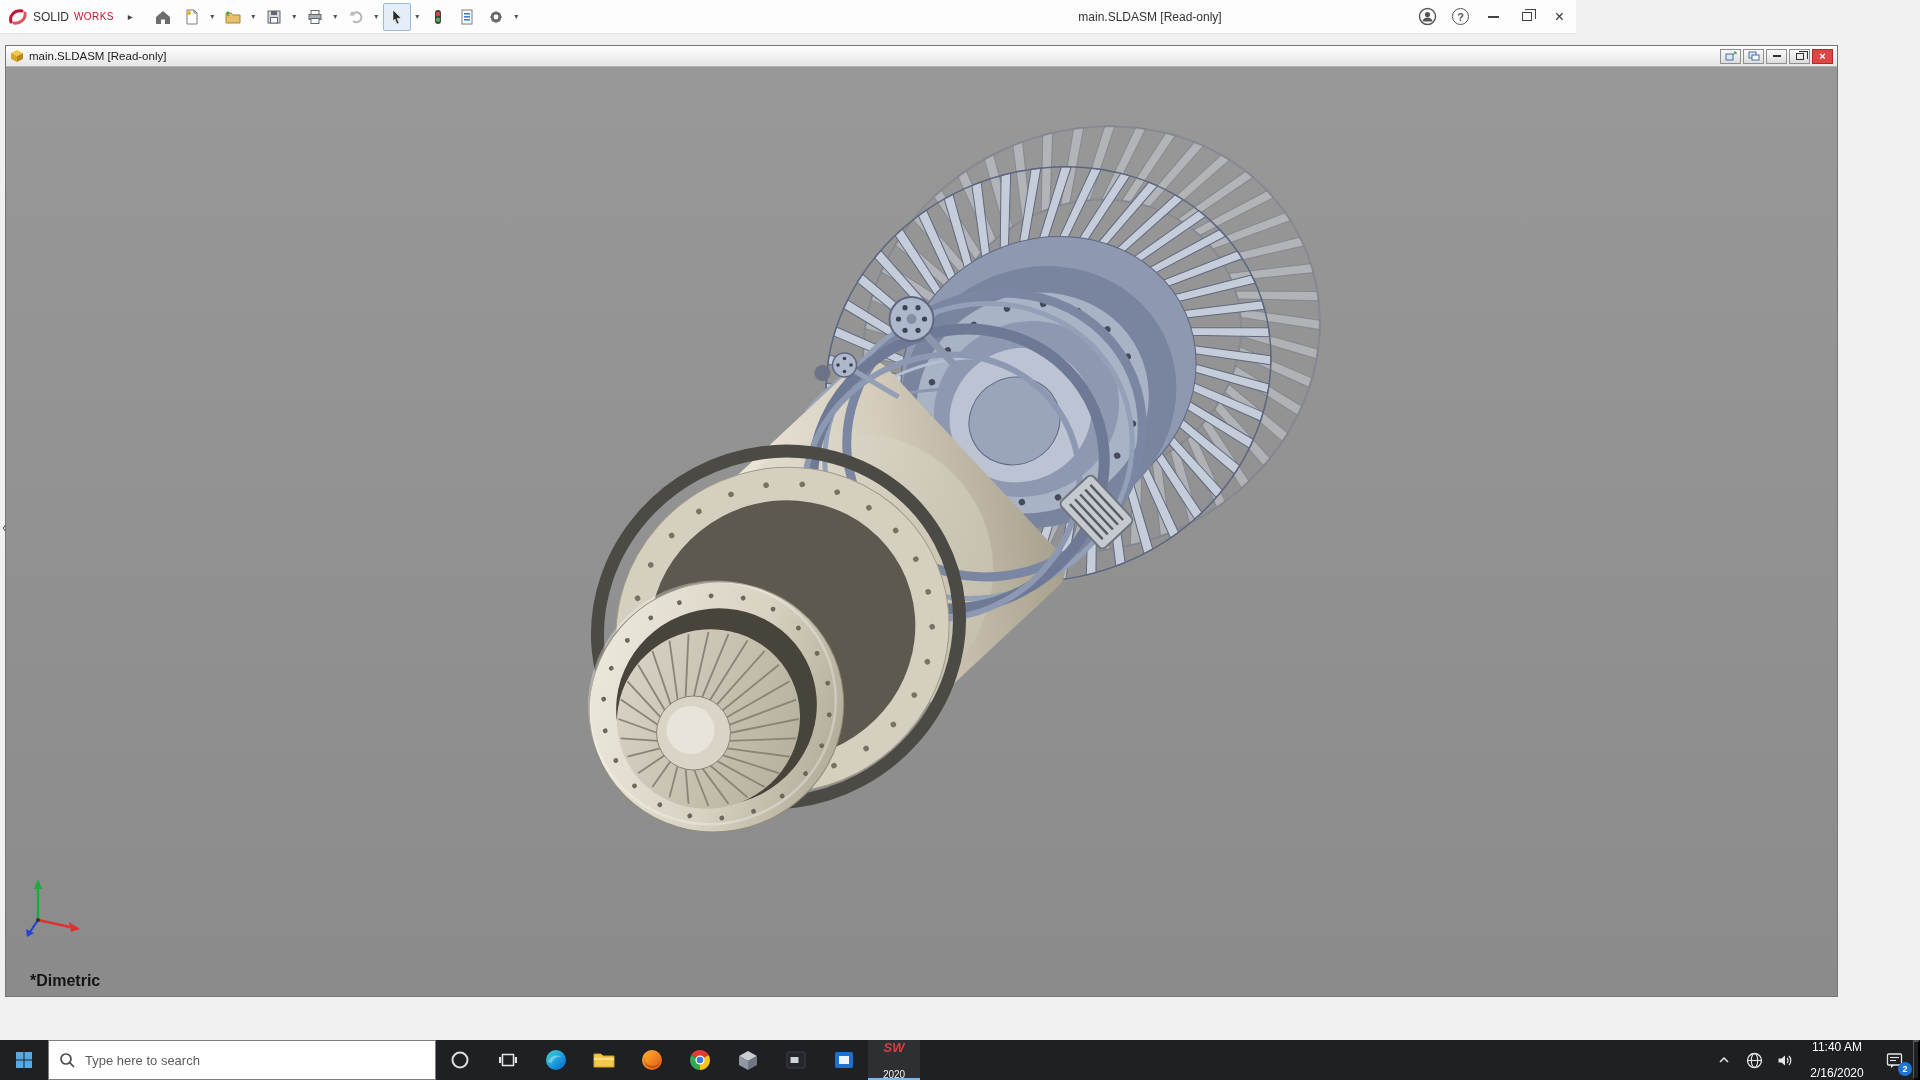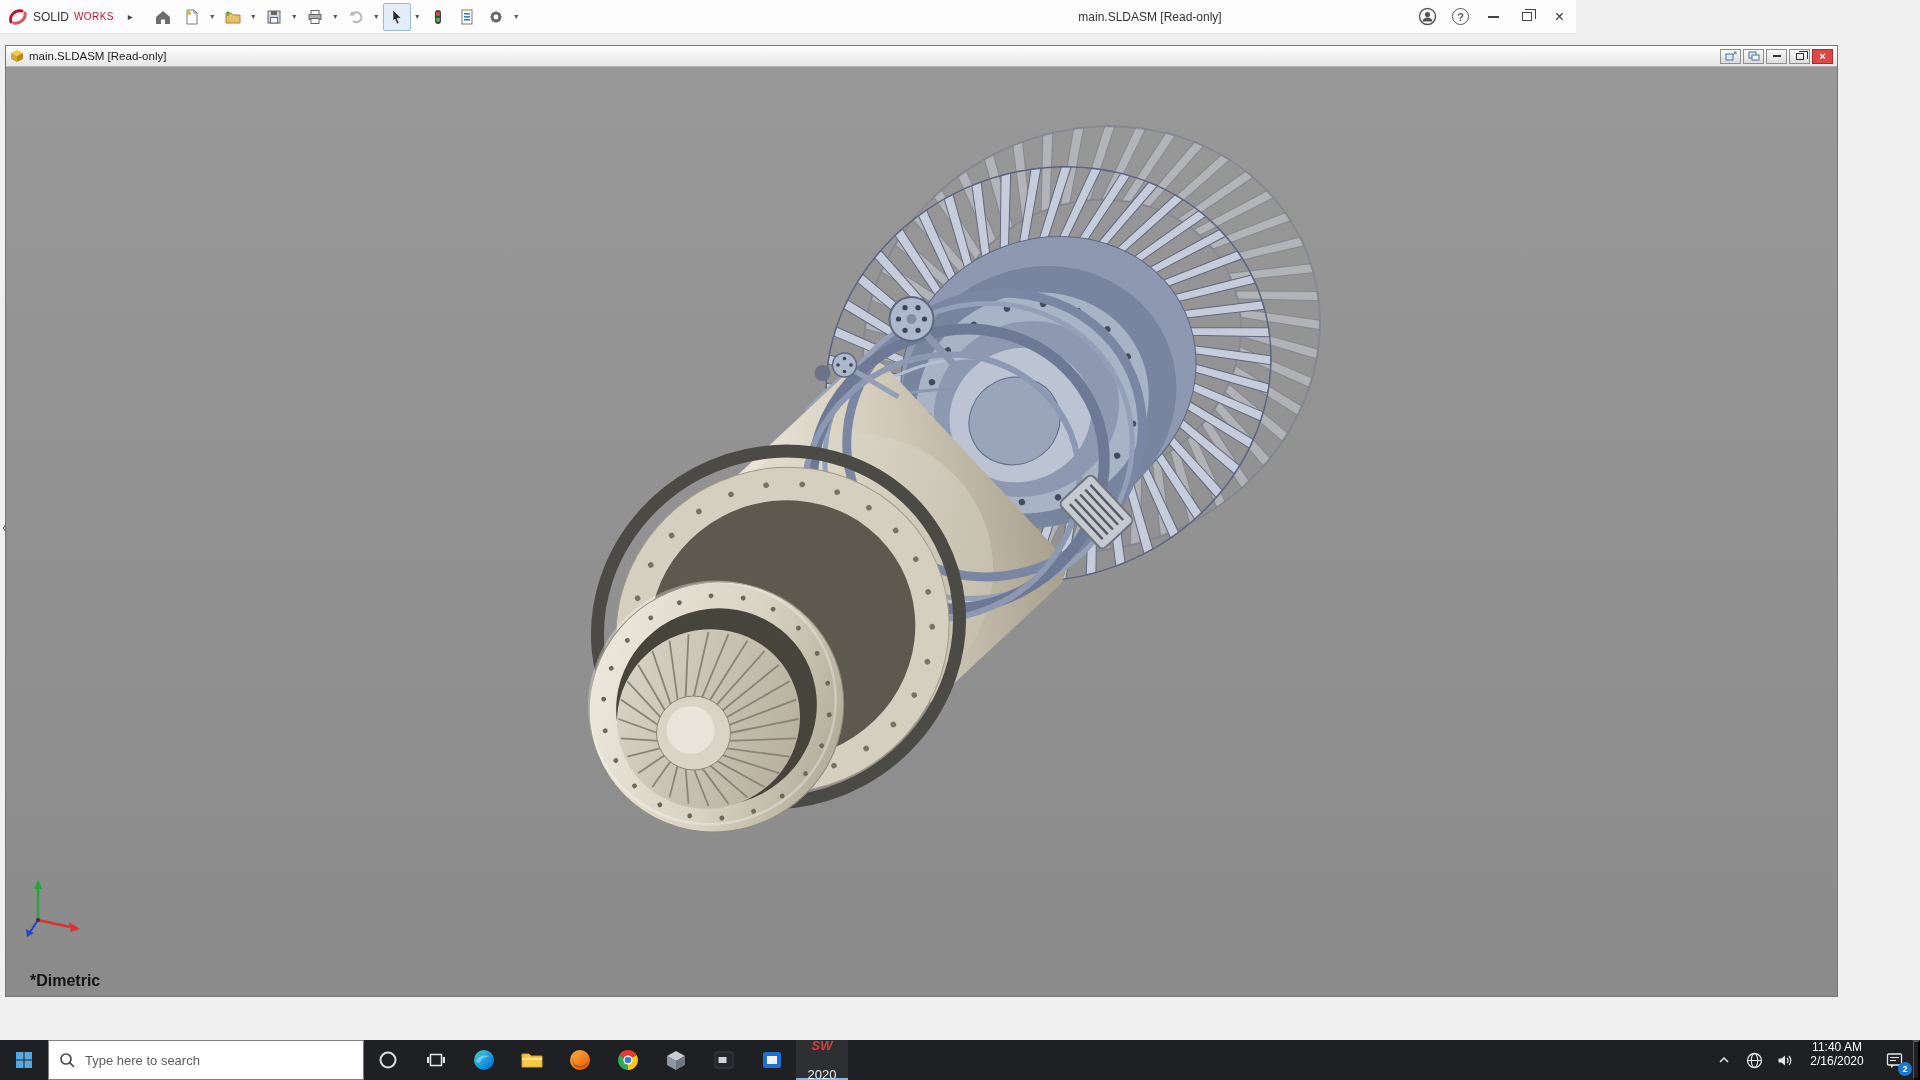--- a/index.html
+++ b/index.html
@@ -40,29 +40,29 @@
   .viewport svg.engine{position:absolute;left:0;top:0;width:100%;height:100%}
   .triad{position:absolute;left:18px;bottom:58px}
   .viewlabel{position:absolute;left:24px;bottom:6px;font-size:16px;font-weight:700;color:#141414}
 
   
   .flyout{position:absolute;left:2px;top:520px;z-index:40;color:#5a5a5a;font-size:14px;line-height:1;cursor:pointer}
 
   
   .taskbar{position:absolute;left:0;bottom:0;width:1920px;height:40px;background:#1e2023;display:flex;align-items:stretch;z-index:50}
   .tkbtn{width:48px;display:flex;align-items:center;justify-content:center;background:transparent;border:none;cursor:pointer}
-  .searchbox{width:316px;background:#fff;border:1px solid #7e7e7e;display:flex;align-items:center;gap:9px;padding:8px 10px}
+  .searchbox{width:388px;background:#fff;border:1px solid #7e7e7e;display:flex;align-items:center;gap:9px;padding:8px 10px}
   .searchbox input{border:none;outline:none;flex:1;font-family:"Liberation Sans",sans-serif;font-size:13px;color:#444;background:transparent}
   .searchbox input::placeholder{color:#5c5c5c}
   .swbtn{width:52px;display:flex;flex-direction:column;align-items:center;justify-content:center;background:rgba(255,255,255,.07);border:none;cursor:pointer;box-shadow:inset 0 -2px 0 #76b9ed;position:relative}
   .swmark{font-weight:700;font-style:italic;font-size:13px;color:#d44040;line-height:1}
-  .swyear{font-size:13px;color:#f0f0f0;line-height:1;margin-top:16px}
+  .swyear{font-size:10px;color:#f0f0f0;line-height:1;margin-top:16px}
   .tray{margin-left:auto;display:flex;align-items:stretch}
   .traybtn{width:30px;display:flex;align-items:center;justify-content:center;background:transparent;border:none;cursor:pointer;position:relative}
-  .clock{width:76px;display:flex;flex-direction:column;align-items:center;justify-content:flex-start;color:#fff;font-size:12px;line-height:14px;cursor:pointer}
+  .clock{width:76px;display:flex;flex-direction:column;align-items:center;justify-content:space-between;color:#fff;font-size:12px;line-height:14px;cursor:pointer}
   .badge{position:absolute;right:1px;bottom:4px;width:14px;height:14px;border-radius:50%;background:#1b76d4;color:#fff;font-size:9px;display:flex;align-items:center;justify-content:center;font-weight:700}
   .showdesk{width:7px;border-left:1px solid rgba(255,255,255,.25);background:transparent;cursor:pointer}
 </style>
 </head>
 <body>
 
 <div class="titlebar">
   <div class="brand">
     <svg width="20" height="20" viewBox="0 0 20 20">
       <path d="M3,15 C1,8 7,3 14,4" fill="none" stroke="#c41230" stroke-width="3" stroke-linecap="round"></path>

